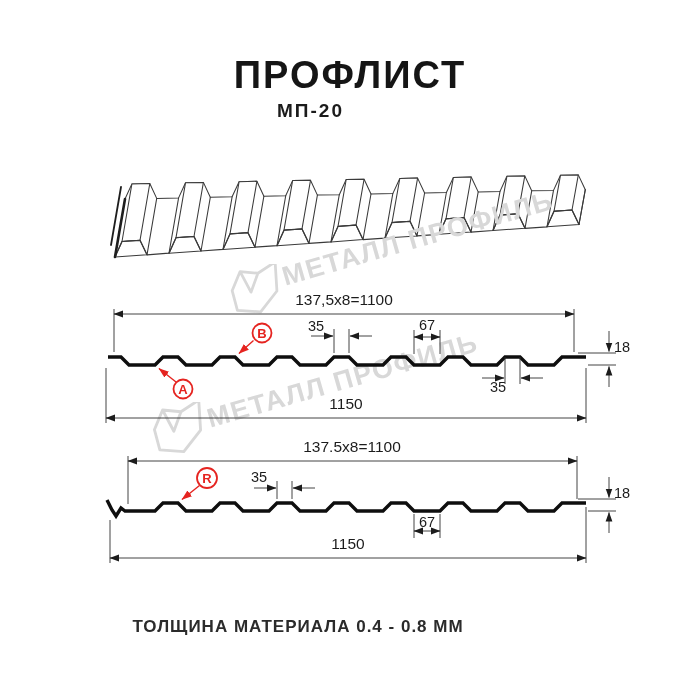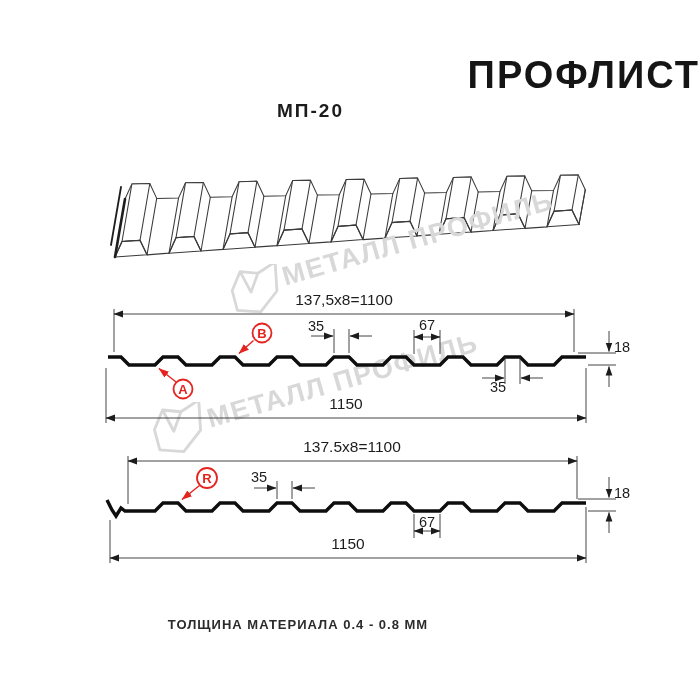--- a/index.html
+++ b/index.html
@@ -2,30 +2,30 @@
 <html><head>
 <meta charset="utf-8">
 <style>
   html,body{margin:0;padding:0;background:#fff;}
   #stage{
     position:relative;width:700px;height:700px;background:#ffffff;overflow:hidden;
     font-family:"Liberation Sans","DejaVu Sans",sans-serif;
   }
   .abs{position:absolute;}
   .page-title{
-    left:0;top:54px;width:700px;text-align:right;
+    left:0;top:54px;width:700px;text-align:center;
     font-size:38px;font-weight:bold;letter-spacing:2px;color:#151515;
   }
   .page-subtitle{
     left:0;top:100px;width:621px;text-align:center;
     font-size:19px;font-weight:bold;letter-spacing:2px;color:#1b1b1b;
   }
   .footer-note{
     left:0;top:617px;width:596px;text-align:center;
-    font-size:13px;font-weight:bold;letter-spacing:1px;color:#2b2b2b;
+    font-size:17px;font-weight:bold;letter-spacing:1px;color:#2b2b2b;
   }
   .wm-text{
     color:#d8d8d8;font-size:27px;font-weight:bold;letter-spacing:1.5px;
     white-space:nowrap;transform:rotate(-16deg);transform-origin:left center;
   }
   svg.layer{position:absolute;left:0;top:0;}
   .dimtxt{font-family:"Liberation Sans","DejaVu Sans",sans-serif;fill:#1c1c1c;}
   .redtxt{font-family:"Liberation Sans","DejaVu Sans",sans-serif;fill:#e52420;font-weight:bold;}
 </style>
 </head>

